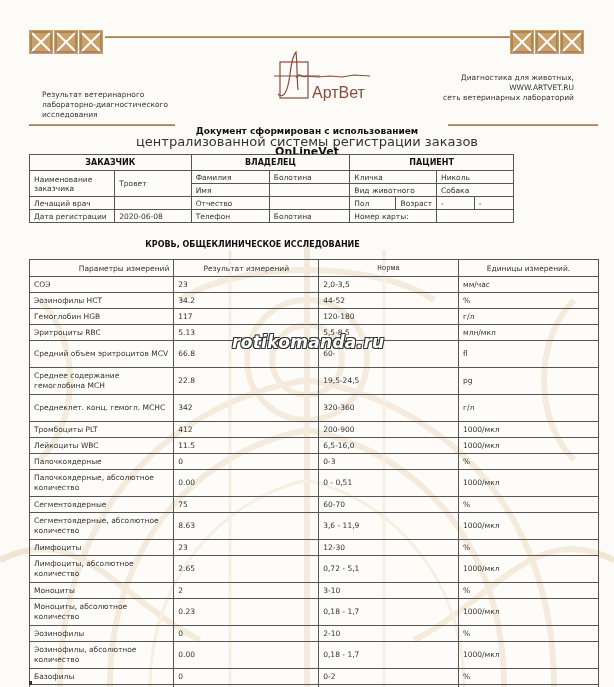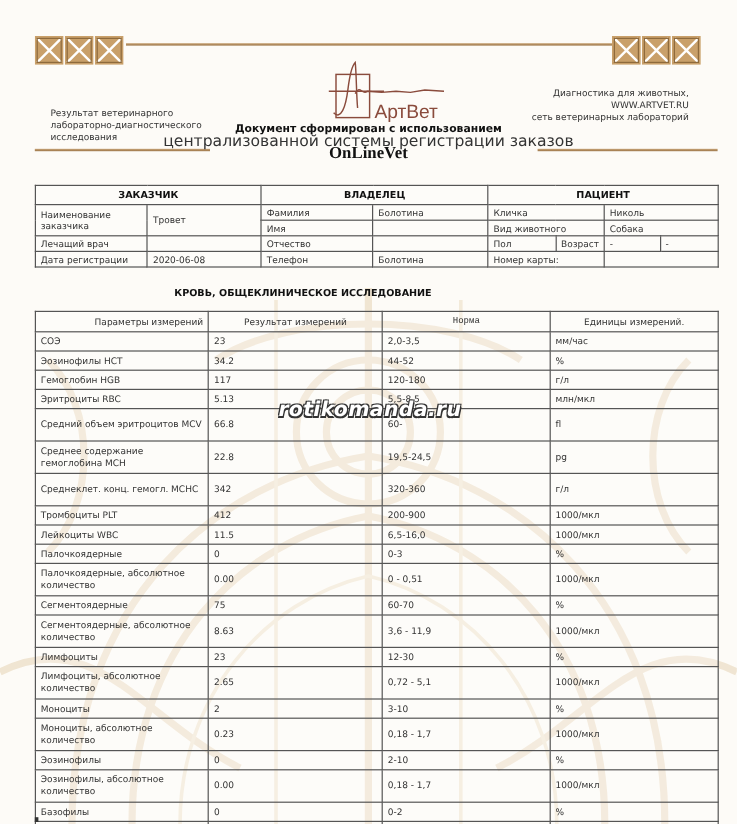--- a/index.html
+++ b/index.html
@@ -9,29 +9,29 @@
     font-family:"DejaVu Sans", sans-serif; color:#222;
   }
   .bg-ornament { position:absolute; left:0; top:0; width:614px; height:687px; z-index:0; pointer-events:none; }
   .layer { position:absolute; z-index:1; }
   .orn-box { position:absolute; top:30px; height:24px; display:flex; gap:1px; }
   .orn-cell { width:24px; height:24px; }
   .rule { position:absolute; height:2px; background:linear-gradient(#c9a67a,#9b7446); }
   .hdr-left { left:42px; top:90px; font-size:7.5px; line-height:10px; color:#333; width:160px; }
   .hdr-right { right:40px; top:73px; font-size:7.5px; line-height:10px; color:#333; text-align:right; width:170px; }
   .logo { left:270px; top:50px; width:110px; height:56px; }
-  .title-block { left:0; width:614px; top:103px; text-align:center; }
+  .title-block { left:0; width:614px; top:126px; text-align:center; }
   .doc-title { font-size:9px; font-weight:bold; line-height:11px; color:#111; }
   .doc-sub { font-size:13px; line-height:9px; color:#333; }
-  .doc-sys { font-size:14px; font-weight:bold; line-height:11px; color:#111;font-family:Liberation Serif, serif; }
+  .doc-sys { font-size:11px; font-weight:bold; line-height:11px; color:#111; }
 
   table { border-collapse:collapse; position:absolute; z-index:1; font-size:7.5px; color:#333; }
   td, th { border:1px solid #555; padding:0 4px; vertical-align:middle; background:rgba(255,255,255,0.25); }
   th { font-weight:bold; font-size:8px; color:#111; text-align:center; }
-  .info-table { left:29px; top:154px; width:570px; }
+  .info-table { left:29px; top:154px; width:485px; }
   .info-table th { height:15px; }
   .info-table td { height:12px; }
 
   .section-title { position:absolute; z-index:1; left:0; width:505px; top:240px; text-align:center; font-size:8px; font-weight:bold; color:#111; }
 
   .main-table { left:29px; top:259px; width:570px; }
   .main-table th { font-weight:normal; font-size:7.5px; color:#333; height:16px; }
   .main-table td { height:15px; line-height:10px; }
   .main-table tr.two td { height:26px; }
   .col1 { width:136px;text-align:right; } .col2 { width:137px; } .col3 { width:132px;font-family:Liberation Mono, monospace; } .col4 { width:132px; }

